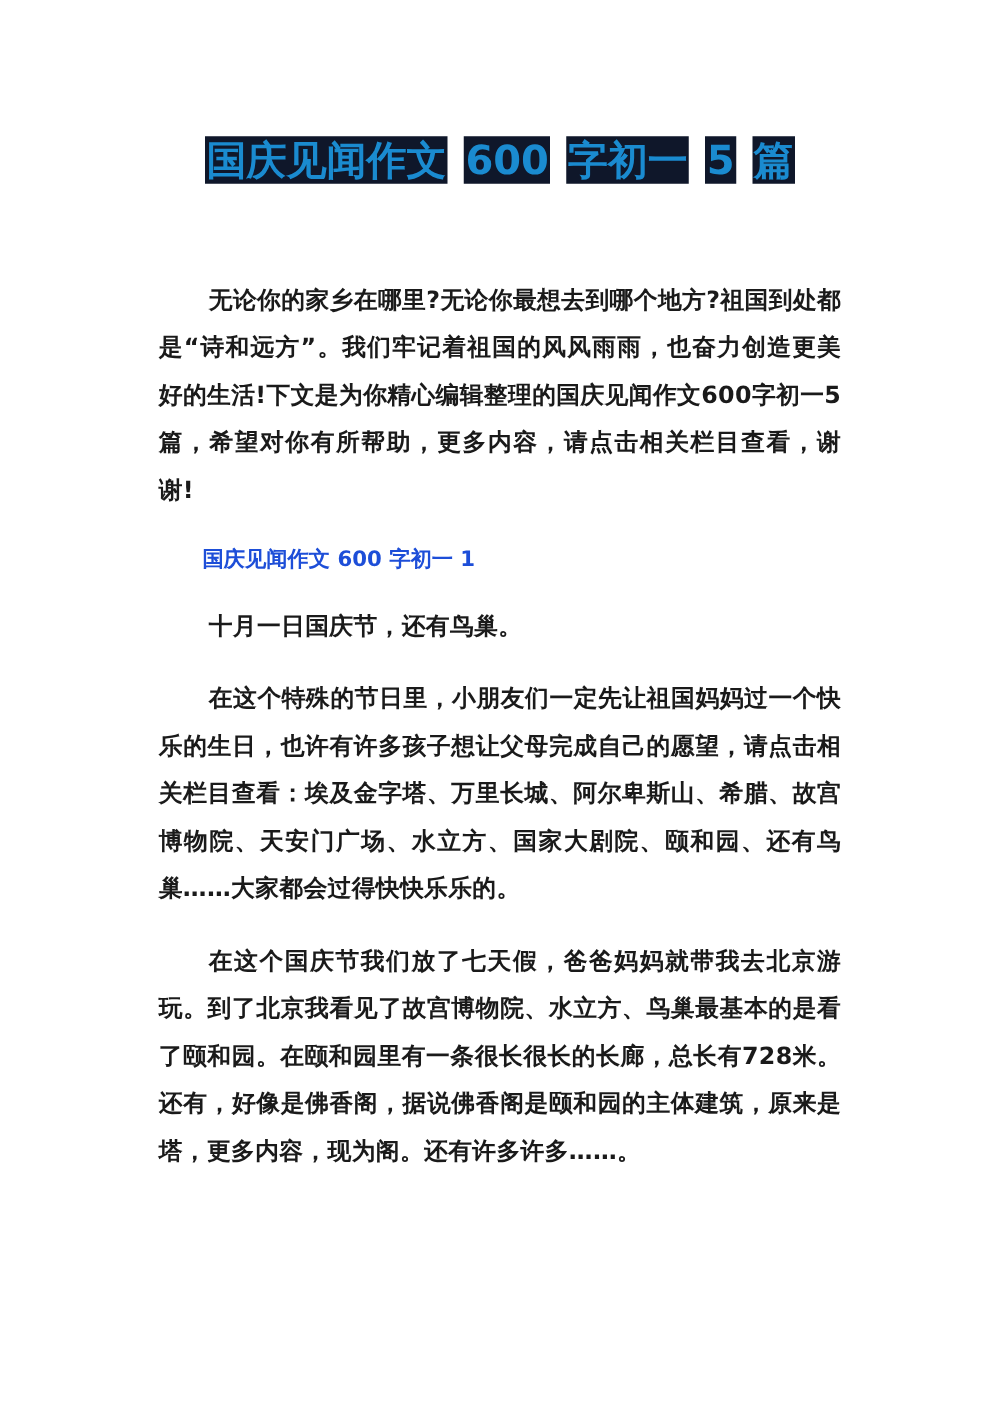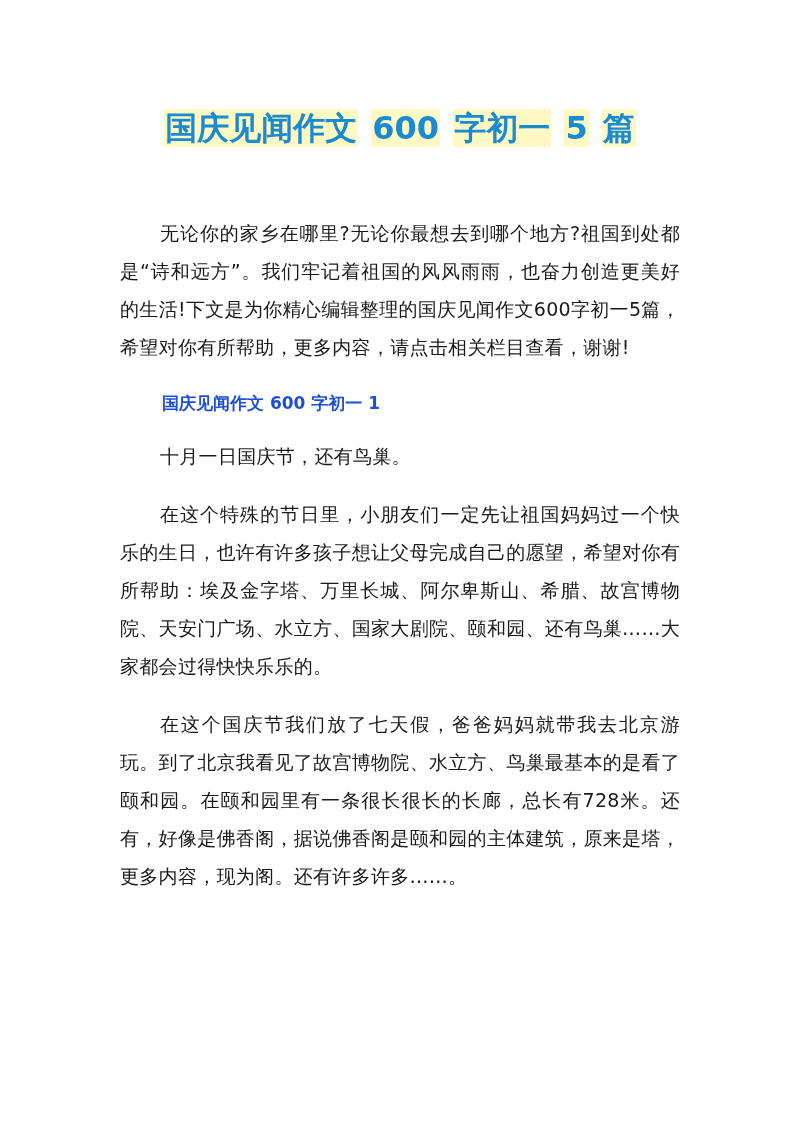--- a/index.html
+++ b/index.html
@@ -1,32 +1,32 @@
 <!DOCTYPE html>
 <html><head>
 <meta charset="utf-8">
 <style>
   html, body { margin: 0; padding: 0; background: #ffffff; }
   body { width: 800px; height: 1132px; position: relative; overflow: hidden;
          font-family: "DejaVu Sans", "Liberation Sans", sans-serif; color: #1a1a1a; }
   .title { position: absolute; top: 104px; left: 0; width: 800px; text-align: center;
            font-size: 32px; font-weight: bold; line-height: 48px; }
-  .title span { background: #fef9c3; color: #1a8bd0; padding: 0 1px; }
+  .title span { background: #0f172a; color: #1a8bd0; padding: 0 1px; }
   .title .gap { background: transparent; }
   .body { position: absolute; left: 120px; width: 560px; top: 214px; }
-  p { margin: 0; font-size: 19px; line-height: 38px; letter-spacing: 0.3px; text-align: justify; }
+  p { margin: 7px; font-size: 19px; line-height: 38px; letter-spacing: 0.3px; text-align: justify; font-weight: bold; }
   p.indent { text-indent: 40px; }
   .para { margin-bottom: 20px; }
   h2 { margin: 0 0 17px 0; padding-left: 42px; font-size: 17px; font-weight: bold;
        color: #1d4ed8; line-height: 34px; }
 </style>
 </head>
 <body>
 
 <div class="title"><span>国庆见闻作文</span><span class="gap"> </span><span>600</span><span class="gap"> </span><span>字初一</span><span class="gap"> </span><span>5</span><span class="gap"> </span><span>篇</span></div>
 
 <div class="body">
   <p class="indent para">无论你的家乡在哪里?无论你最想去到哪个地方?祖国到处都是“诗和远方”。我们牢记着祖国的风风雨雨，也奋力创造更美好的生活!下文是为你精心编辑整理的国庆见闻作文600字初一5篇，希望对你有所帮助，更多内容，请点击相关栏目查看，谢谢!</p>
   <h2>国庆见闻作文 600 字初一 1</h2>
   <p class="indent para">十月一日国庆节，还有鸟巢。</p>
-  <p class="indent para">在这个特殊的节日里，小朋友们一定先让祖国妈妈过一个快乐的生日，也许有许多孩子想让父母完成自己的愿望，希望对你有所帮助：埃及金字塔、万里长城、阿尔卑斯山、希腊、故宫博物院、天安门广场、水立方、国家大剧院、颐和园、还有鸟巢……大家都会过得快快乐乐的。</p>
+  <p class="indent para">在这个特殊的节日里，小朋友们一定先让祖国妈妈过一个快乐的生日，也许有许多孩子想让父母完成自己的愿望，请点击相关栏目查看：埃及金字塔、万里长城、阿尔卑斯山、希腊、故宫博物院、天安门广场、水立方、国家大剧院、颐和园、还有鸟巢……大家都会过得快快乐乐的。</p>
   <p class="indent para">在这个国庆节我们放了七天假，爸爸妈妈就带我去北京游玩。到了北京我看见了故宫博物院、水立方、鸟巢最基本的是看了颐和园。在颐和园里有一条很长很长的长廊，总长有728米。还有，好像是佛香阁，据说佛香阁是颐和园的主体建筑，原来是塔，更多内容，现为阁。还有许多许多……。</p>
 </div>
 
 </body></html>

